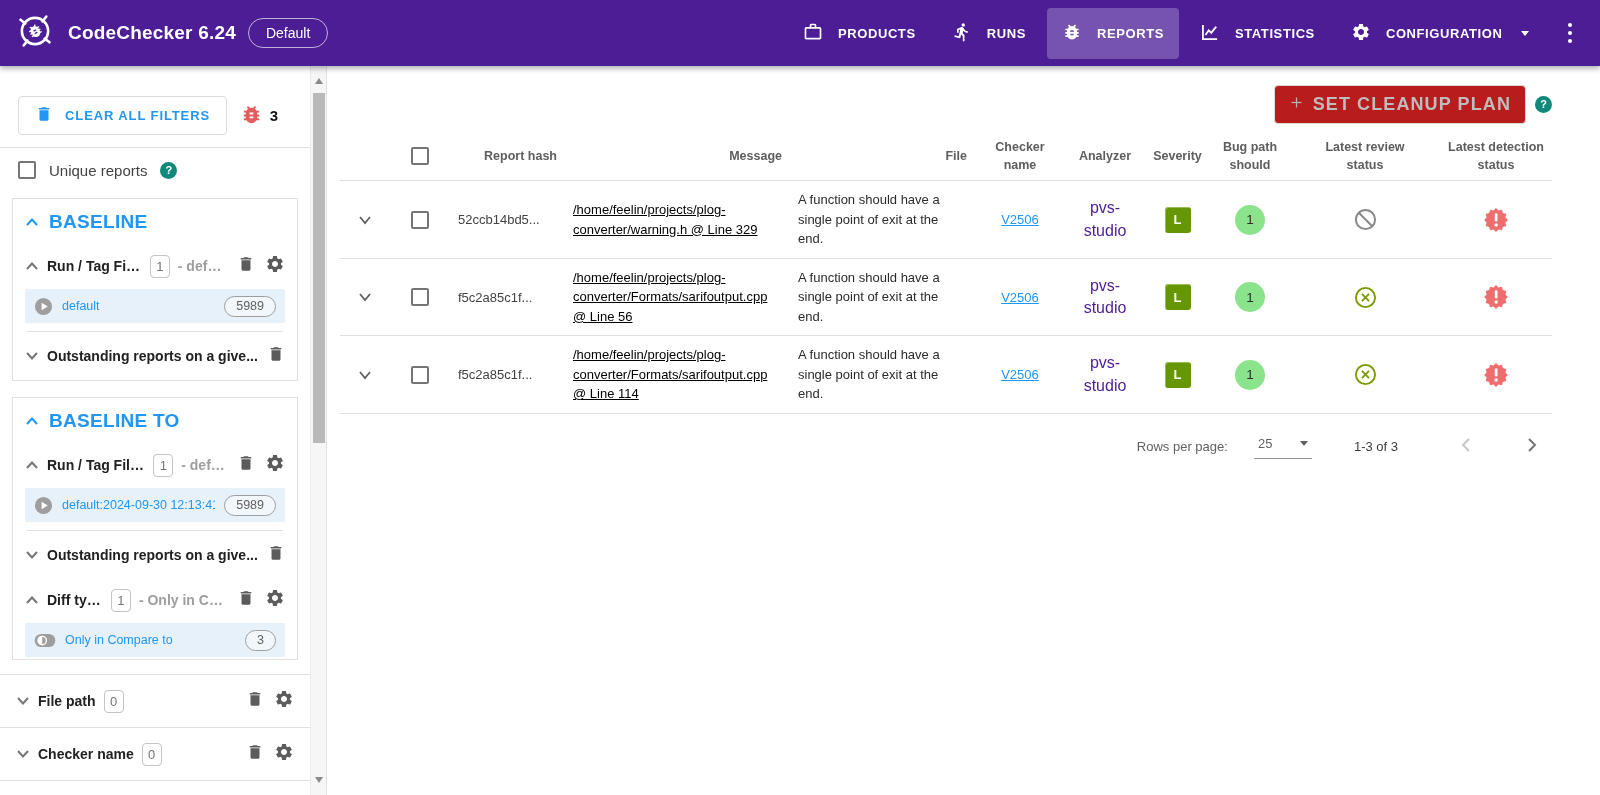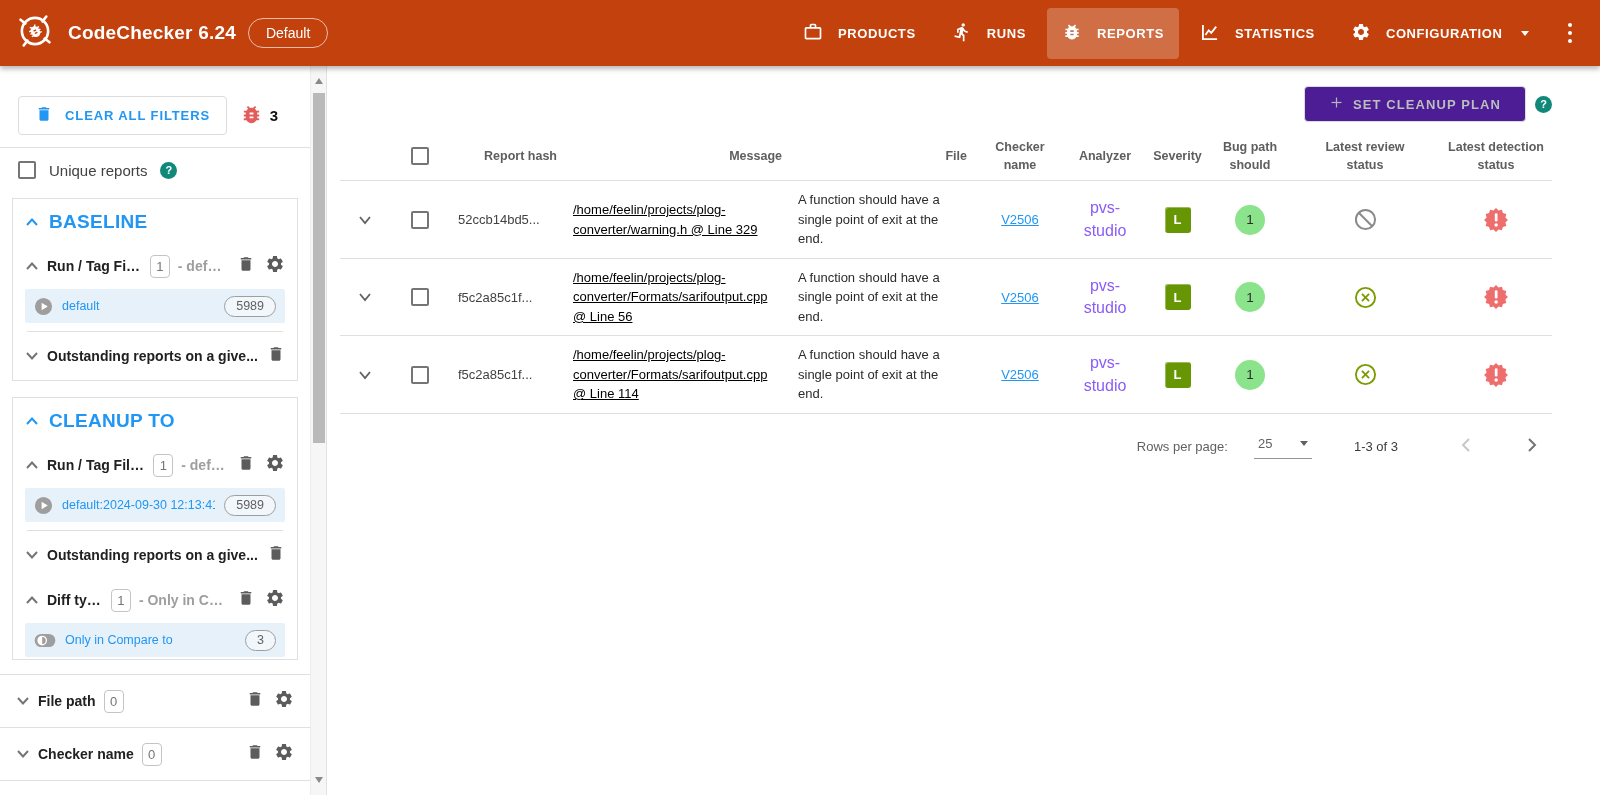--- a/index.html
+++ b/index.html
@@ -1,20 +1,20 @@
 <!DOCTYPE html>
 <html><head>
 <meta charset="utf-8">
 <style>
   * { box-sizing: border-box; margin: 0; padding: 0; }
   html,body { width:1600px; height:795px; overflow:hidden; background:#fff;
               font-family:"Liberation Sans", sans-serif; }
 
   
-  .topbar { height:66px; background:#c2410c; color:#fff; display:flex; align-items:center;
+  .topbar { height:66px; background:#4c1d95; color:#fff; display:flex; align-items:center;
             padding:0 18px 0 14px; box-shadow:0 3px 5px rgba(0,0,0,.28); position:relative; z-index:5; }
   .brand { display:flex; align-items:center; gap:12px; }
   .brand-title { font-size:19px; font-weight:600; letter-spacing:.2px; }
   .badge-default { border:1px solid rgba(255,255,255,.65); border-radius:17px; padding:6px 17px;
                    font-size:14px; cursor:pointer; }
   .topnav { margin-left:auto; display:flex; align-items:center; gap:6px; }
   .nav-item { display:flex; align-items:center; gap:15px; padding:14px 15px; border-radius:4px;
               font-size:13px; font-weight:bold; letter-spacing:.6px; cursor:pointer; white-space:nowrap; }
   .nav-item.active { background:rgba(255,255,255,.24); }
   .caret-down { width:0; height:0; border:4.5px solid transparent; border-top:5.5px solid #fff;
@@ -71,39 +71,39 @@
 
   
   .icon-sm { width:18px; height:18px; flex:none; }
   .icon-md { width:20px; height:20px; flex:none; }
   .play-ic { width:19px; height:19px; flex:none; }
   .chev { flex:none; }
 
   
   .toolbar-row { display:flex; justify-content:flex-end; align-items:center; gap:9px;
                  margin-top:22px; height:32px; }
-  .btn-cleanup { display:flex; align-items:center; gap:9px; border:1px solid #dcdcdc; background:#4c1d95;
-                 border-radius:4px; padding:8px 24px; color:#bdbdbd; font-size:13px; font-weight:bold;
+  .btn-cleanup { display:flex; align-items:center; gap:9px; border:1px solid #dcdcdc; background:#b91c1c;
+                 border-radius:4px; padding:8px 14px; color:#bdbdbd; font-size:18px; font-weight:bold;
                  letter-spacing:1.1px; font-family:inherit; }
 
   
   .tbl { margin-top:12px; }
   .trow { display:grid; grid-template-columns:50px 60px 115px 225px 185px 90px 80px 65px 80px 150px 1fr;
           align-items:center; border-bottom:1px solid #e0e0e0; }
   .thead { min-height:46px; }
   .th { color:#5e5e5e; font-size:12.5px; font-weight:bold; line-height:1.45; padding:6px 8px;text-align:right; }
   .c { text-align:center; }
   .tr { min-height:58px; }
   .cell { padding:9px 8px; font-size:13px; }
   .hash { color:#424242; }
   .filelink { color:#000000; text-decoration:underline; line-height:1.5; word-break:break-word;
               cursor:pointer; display:inline-block; }
   .msg { color:#2b2b2b; line-height:1.5; }
   .checker-link { color:#2196f3; text-align:center; cursor:pointer;text-decoration:underline; }
-  .analyzer { color:#8b5cf6; text-align:center; line-height:1.4; word-break:break-word; padding:0 14px; }
+  .analyzer { color:#4c1d95; text-align:center; line-height:1.4; word-break:break-word; padding:0 14px; }
   .sev-badge { width:26px; height:26px; background:#669603; color:#fff; font-weight:bold; font-size:13px;
                border-radius:3px; display:flex; align-items:center; justify-content:center; margin:0 auto;
                box-shadow:inset 1px 1px 0 rgba(255,255,255,.35); }
   .bpl-circle { width:30px; height:30px; border-radius:50%; background:#8be48b; color:#2d2d2d;
                 font-size:13.5px; display:flex; align-items:center; justify-content:center; margin:0 auto; }
   .status-wrap { display:flex; justify-content:center; }
   .expander { display:flex; justify-content:center; cursor:pointer; }
   .cb-center { display:flex; justify-content:center; }
 
   
@@ -266,21 +266,21 @@
               </svg></span>
         </span>
       </div>
     </div>
 
     <div class="panel" style="margin-top:16px;">
       <div class="sec-title">
         <svg class="chev" width="14" height="10">
             <polyline points="2,8 7,2.5 12,8" fill="none" stroke="#2196f3" stroke-width="2"></polyline>
           </svg>
-        <span>CLEANUP TO</span>
+        <span>BASELINE TO</span>
       </div>
       <div class="filter-row">
         <svg class="chev" width="14" height="10">
             <polyline points="2,8 7,2.5 12,8" fill="none" stroke="#757575" stroke-width="2"></polyline>
           </svg>
         <span class="flabel">Run / Tag Filter</span>
         <span class="count-box">1</span>
         <span class="fsuffix">- defa...</span>
         <span class="ficons">
           <span><svg class="icon-sm" viewBox="0 0 24 24" fill="#5c5c5c">

